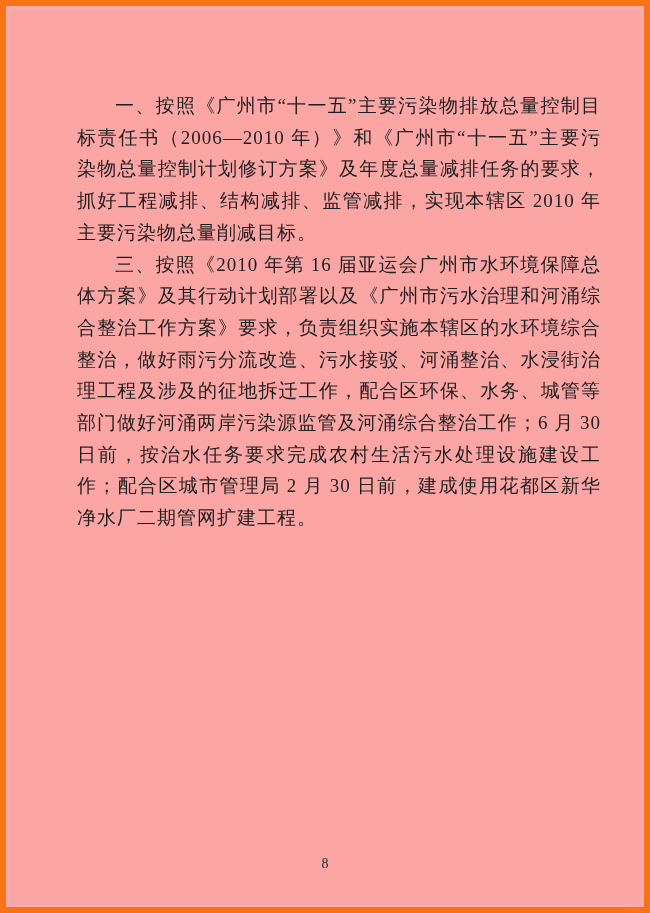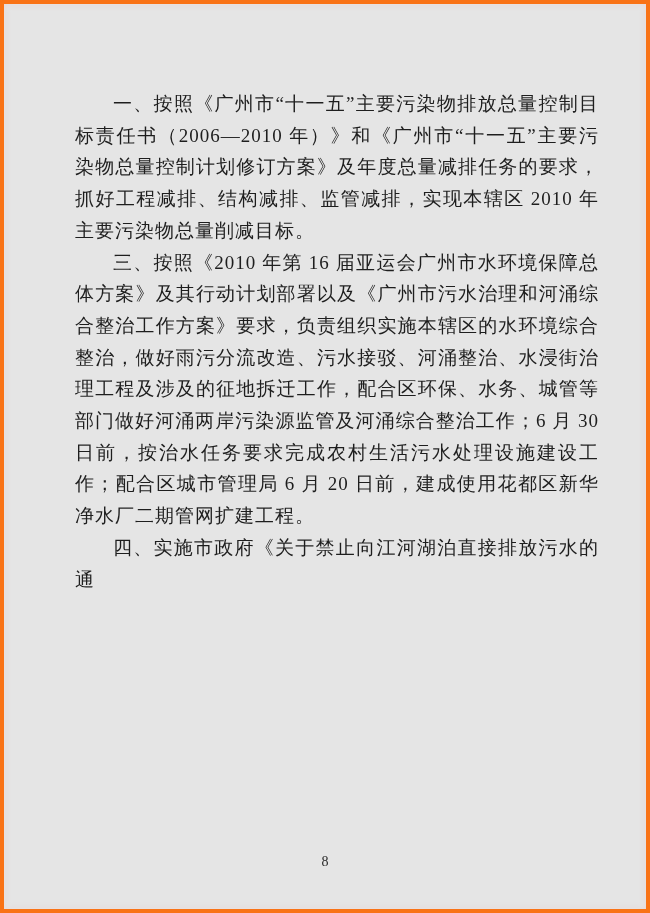--- a/index.html
+++ b/index.html
@@ -4,23 +4,23 @@
 <style>
   html, body {
     margin: 0;
     padding: 0;
     background: #ffffff;
   }
   .scan-page {
     position: relative;
     width: 650px;
     height: 913px;
-    background: #e5e5e5;
+    background: #fca5a5;
     box-sizing: border-box;
-    border: 4px solid #f97316;           
+    border: 6px solid #f97316;           
     box-shadow: inset 0 0 6px rgba(235, 205, 205, 0.45);
     overflow: hidden;
     font-family: "Liberation Serif", "DejaVu Serif", serif;
   }
   .text-block {
     position: absolute;
     left: 71px;
     top: 84px;
     width: 524px;
     font-size: 19px;
@@ -44,17 +44,16 @@
     letter-spacing: 0;
     color: #2a2a2a;
   }
 </style>
 </head>
 <body>
 
 <div class="scan-page">
   <div class="text-block">
     <p class="para">一、按照《广州市“十一五”主要污染物排放总量控制目标责任书（2006—2010 年）》和《广州市“十一五”主要污染物总量控制计划修订方案》及年度总量减排任务的要求，抓好工程减排、结构减排、监管减排，实现本辖区 2010 年主要污染物总量削减目标。</p>
-    <p class="para">三、按照《2010 年第 16 届亚运会广州市水环境保障总体方案》及其行动计划部署以及《广州市污水治理和河涌综合整治工作方案》要求，负责组织实施本辖区的水环境综合整治，做好雨污分流改造、污水接驳、河涌整治、水浸街治理工程及涉及的征地拆迁工作，配合区环保、水务、城管等部门做好河涌两岸污染源监管及河涌综合整治工作；6 月 30 日前，按治水任务要求完成农村生活污水处理设施建设工作；配合区城市管理局 6 月 20 日前，建成使用花都区新华净水厂二期管网扩建工程。</p>
-    <p class="para">四、实施市政府《关于禁止向江河湖泊直接排放污水的通</p>
+    <p class="para">三、按照《2010 年第 16 届亚运会广州市水环境保障总体方案》及其行动计划部署以及《广州市污水治理和河涌综合整治工作方案》要求，负责组织实施本辖区的水环境综合整治，做好雨污分流改造、污水接驳、河涌整治、水浸街治理工程及涉及的征地拆迁工作，配合区环保、水务、城管等部门做好河涌两岸污染源监管及河涌综合整治工作；6 月 30 日前，按治水任务要求完成农村生活污水处理设施建设工作；配合区城市管理局 2 月 30 日前，建成使用花都区新华净水厂二期管网扩建工程。</p>
   </div>
   <div class="page-number">8</div>
 </div>
 
 </body></html>

